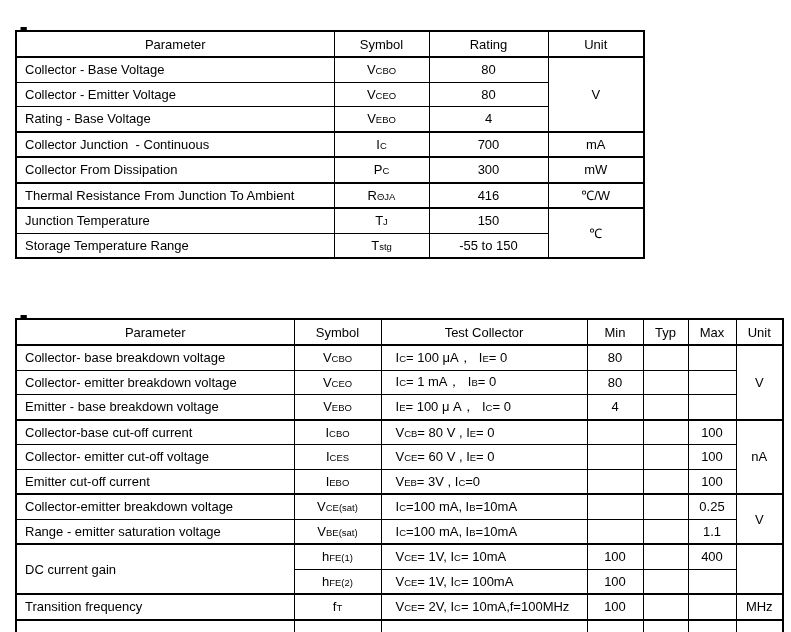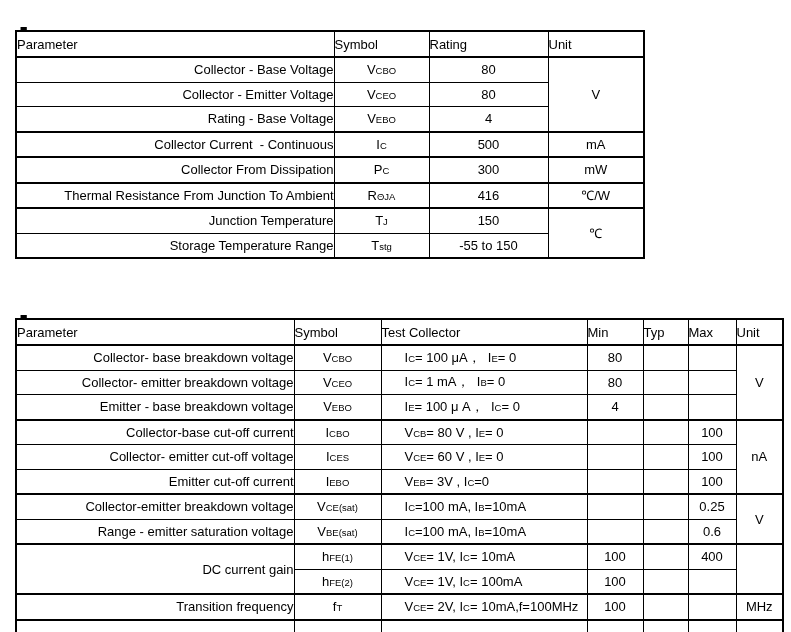--- a/index.html
+++ b/index.html
@@ -47,25 +47,25 @@
     padding: 0;
     height: 23.5px;
     vertical-align: middle;
     white-space: pre;
     overflow: hidden;
     text-align: center;
   }
   table.ds th {
     height: 24px;
     border-bottom-width: 2px;
-    text-align: left;
+    text-align: center;
   }
   table.ds tr.thin td { border-top-width: 1px; }
-  table.ds td.c-param { text-align: right; padding-left: 8px; margin-left: 17px; }
-  table.ds td.c-cond  { text-align: left; padding-left: 23px; }
+  table.ds td.c-param { text-align: left; padding-left: 8px; margin-left: 17px; }
+  table.ds td.c-cond  { text-align: left; padding-left: 14px; }
   table.ds tr.partial td { height: 12px; }
   .sm { font-size: 0.73em; text-align: right; }
 </style>
 </head>
 <body>
 
 <div class="page">
 
   <div class="section-title" id="amr-title">
     <span class="bullet">■</span>
@@ -98,23 +98,23 @@
           <td class="c-param">Collector - Emitter Voltage</td>
           <td>V<span class="sm">CEO</span></td>
           <td>80</td>
         </tr>
         <tr class="thin">
           <td class="c-param">Rating - Base Voltage</td>
           <td>V<span class="sm">EBO</span></td>
           <td>4</td>
         </tr>
         <tr>
-          <td class="c-param">Collector Current  - Continuous</td>
+          <td class="c-param">Collector Junction  - Continuous</td>
           <td>I<span class="sm">C</span></td>
-          <td>500</td>
+          <td>700</td>
           <td>mA</td>
         </tr>
         <tr>
           <td class="c-param">Collector From Dissipation</td>
           <td>P<span class="sm">C</span></td>
           <td>300</td>
           <td>mW</td>
         </tr>
         <tr>
           <td class="c-param">Thermal Resistance From Junction To Ambient</td>
@@ -221,21 +221,21 @@
           <td></td>
           <td>0.25</td>
           <td rowspan="2">V</td>
         </tr>
         <tr class="thin">
           <td class="c-param">Range - emitter saturation voltage</td>
           <td>V<span class="sm">BE(sat)</span></td>
           <td class="c-cond">I<span class="sm">C</span>=100 mA, I<span class="sm">B</span>=10mA</td>
           <td></td>
           <td></td>
-          <td>0.6</td>
+          <td>1.1</td>
         </tr>
         <tr>
           <td class="c-param" rowspan="2">DC current gain</td>
           <td>h<span class="sm">FE(1)</span></td>
           <td class="c-cond">V<span class="sm">CE</span>= 1V, I<span class="sm">C</span>= 10mA</td>
           <td>100</td>
           <td></td>
           <td>400</td>
           <td rowspan="2"></td>
         </tr>

